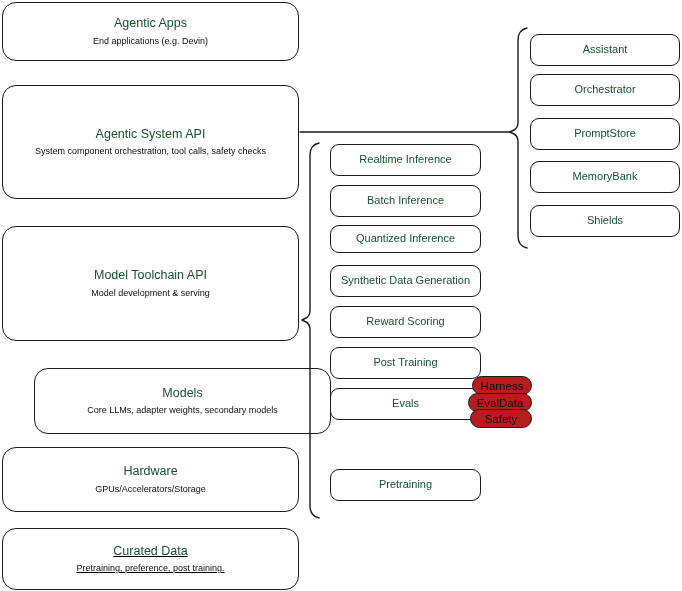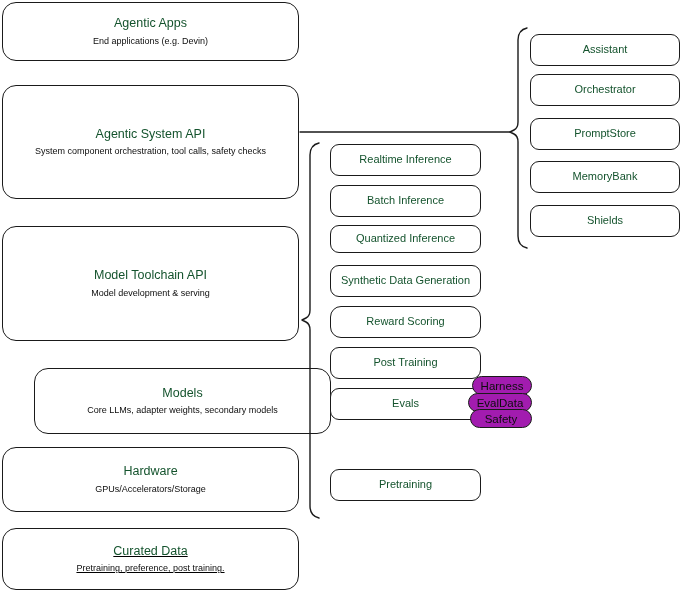--- a/index.html
+++ b/index.html
@@ -54,21 +54,21 @@
     border-radius: 9px;
     border-width: 1.5px;
   }
   .item-box .title {
     font-size: 11px;
   }
   
   .pill {
     position: absolute;
     box-sizing: border-box;
-    background: #a21caf;
+    background: #b91c1c;
     border: 1.5px solid #1a1a1a;
     border-radius: 999px;
     display: flex;
     align-items: center;
     justify-content: center;
     font-size: 11.5px;
     color: #0d0d0d;
     white-space: nowrap;
   }
   
@@ -162,21 +162,21 @@
   </div>
   <div class="node item-box" style="left:330px; top:185px; width:151px; height:32px;">
     <div class="title">Batch Inference</div>
   </div>
   <div class="node item-box" style="left:330px; top:225px; width:151px; height:28px;">
     <div class="title">Quantized Inference</div>
   </div>
   <div class="node item-box" style="left:330px; top:265px; width:151px; height:32px;">
     <div class="title">Synthetic Data Generation</div>
   </div>
-  <div class="node item-box" style="left:330px; top:306px; width:151px; height:32px;border-radius:11px;">
+  <div class="node item-box" style="left:330px; top:306px; width:151px; height:32px;">
     <div class="title">Reward Scoring</div>
   </div>
   <div class="node item-box" style="left:330px; top:347px; width:151px; height:32px;">
     <div class="title">Post Training</div>
   </div>
   <div class="node item-box" style="left:330px; top:388px; width:151px; height:32px;">
     <div class="title">Evals</div>
   </div>
   <div class="node item-box" style="left:330px; top:469px; width:151px; height:32px;">
     <div class="title">Pretraining</div>

